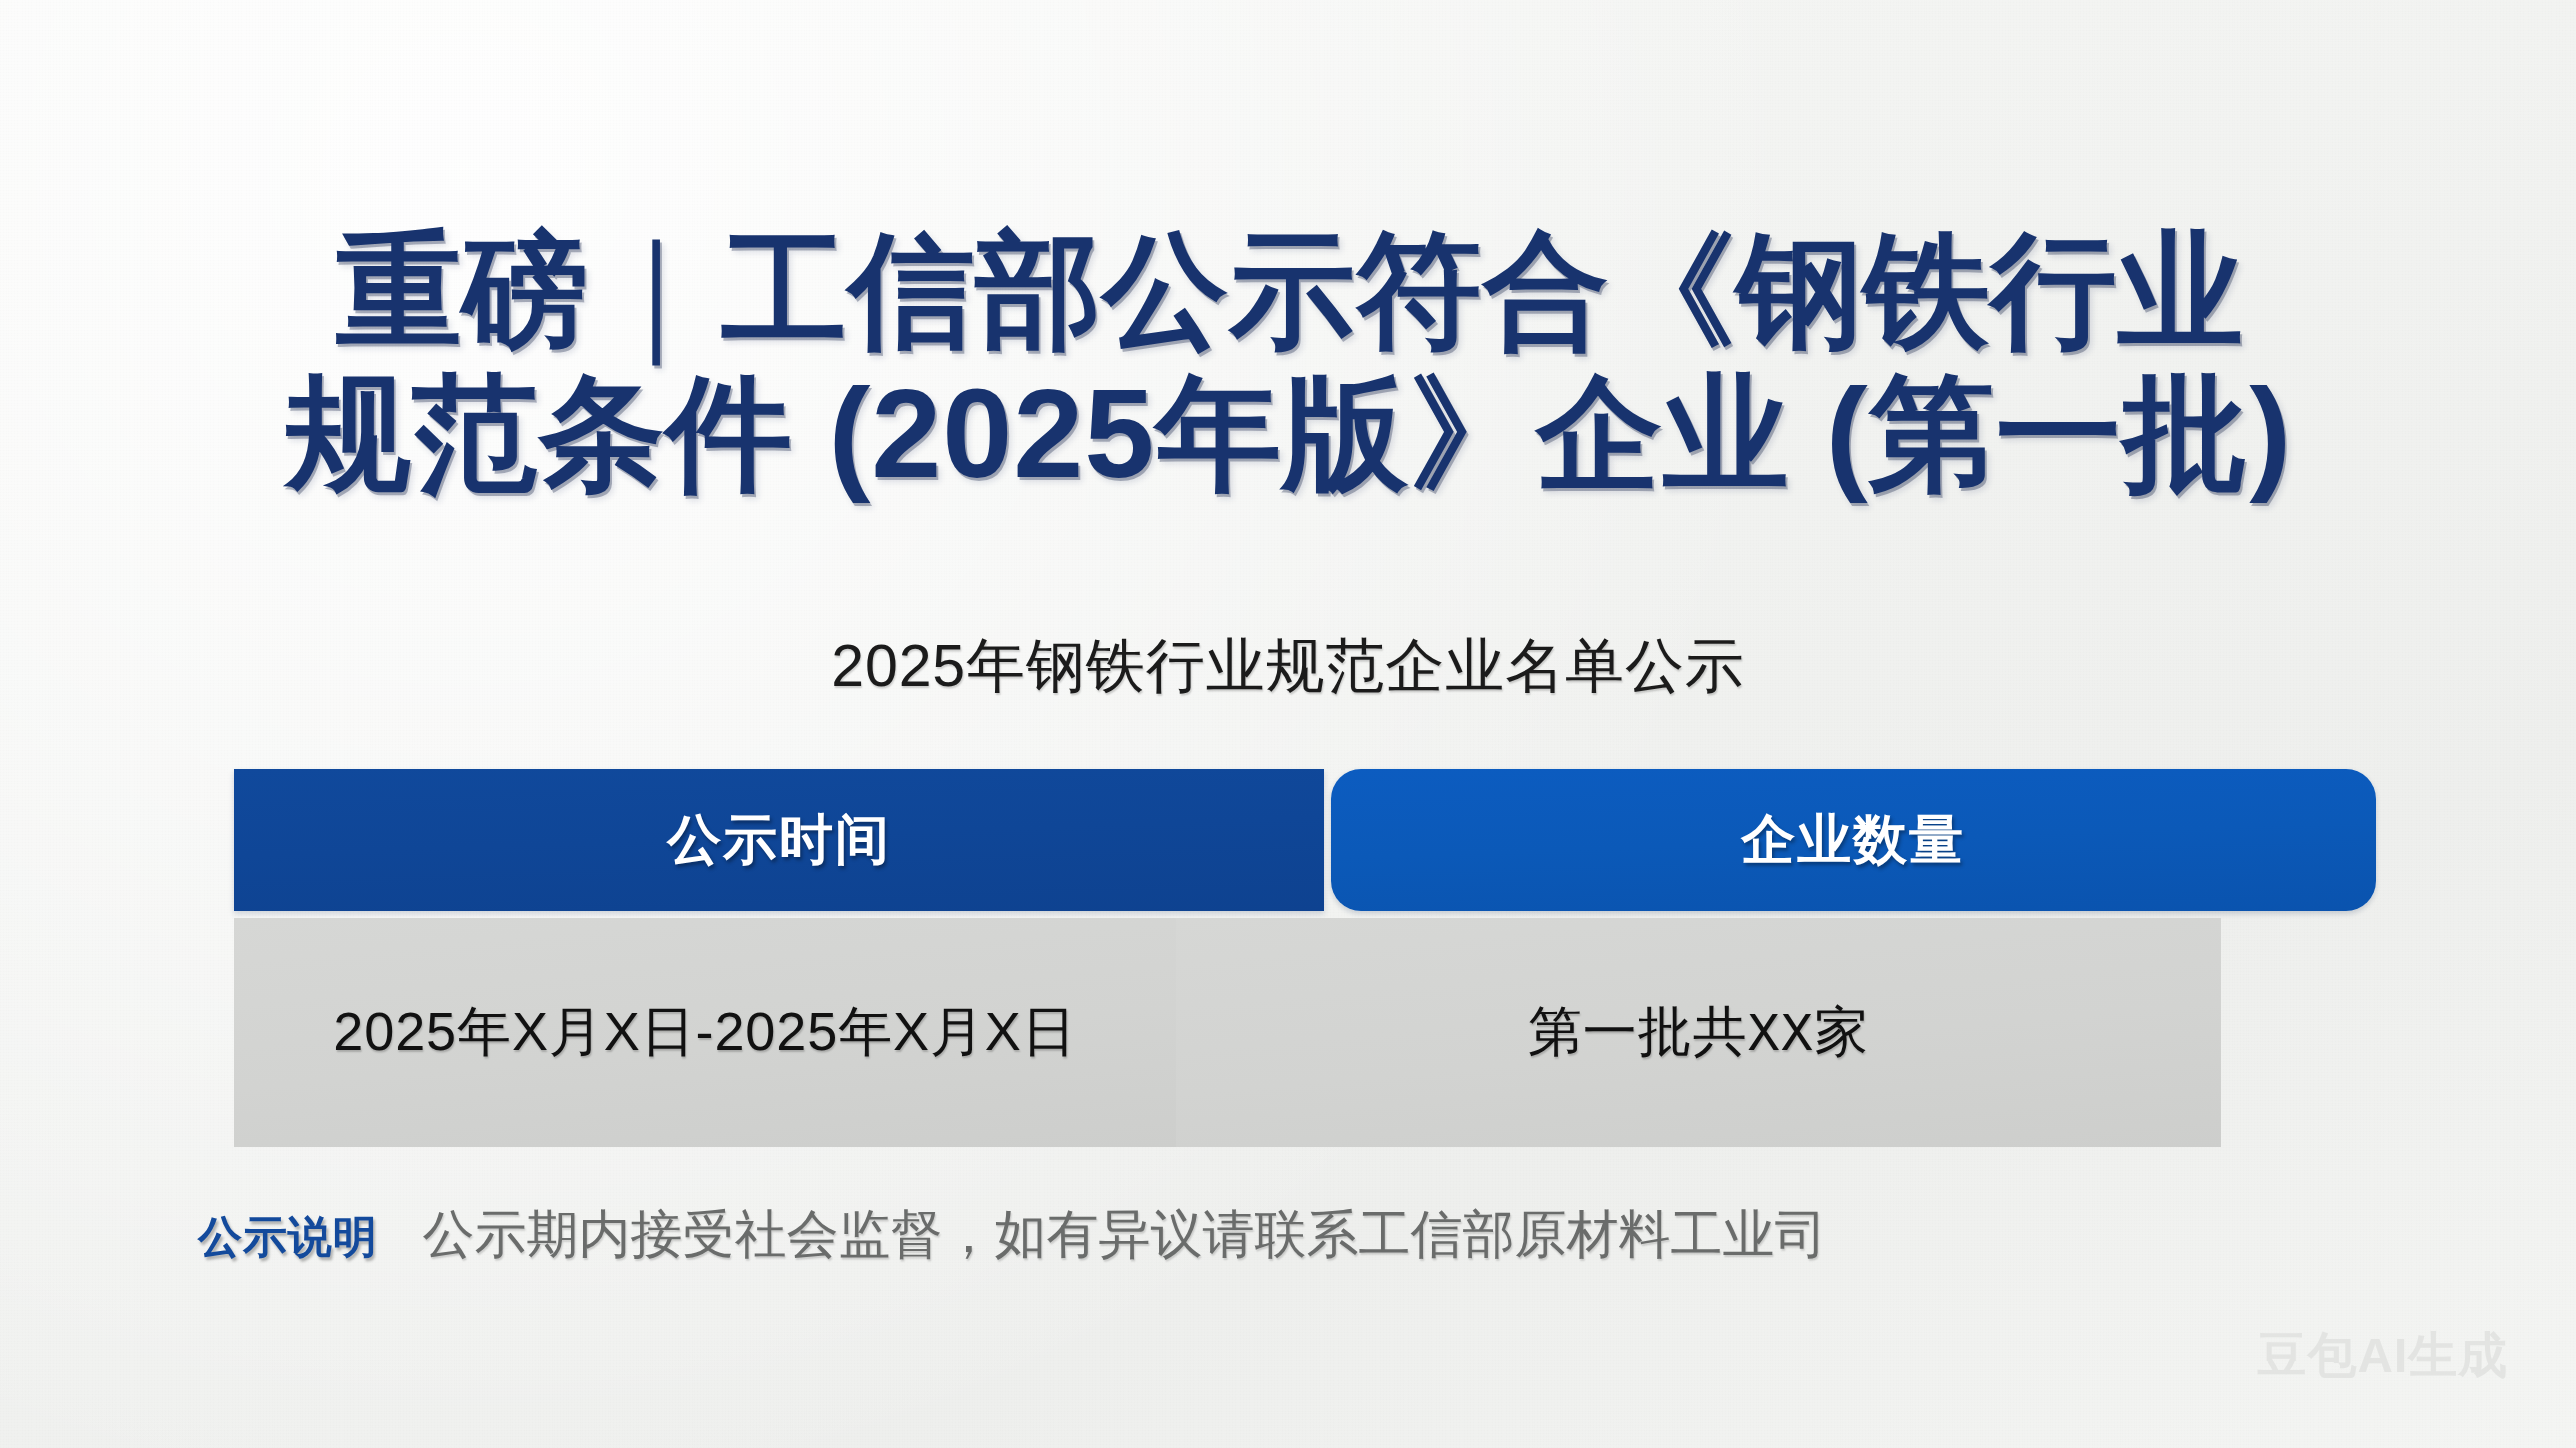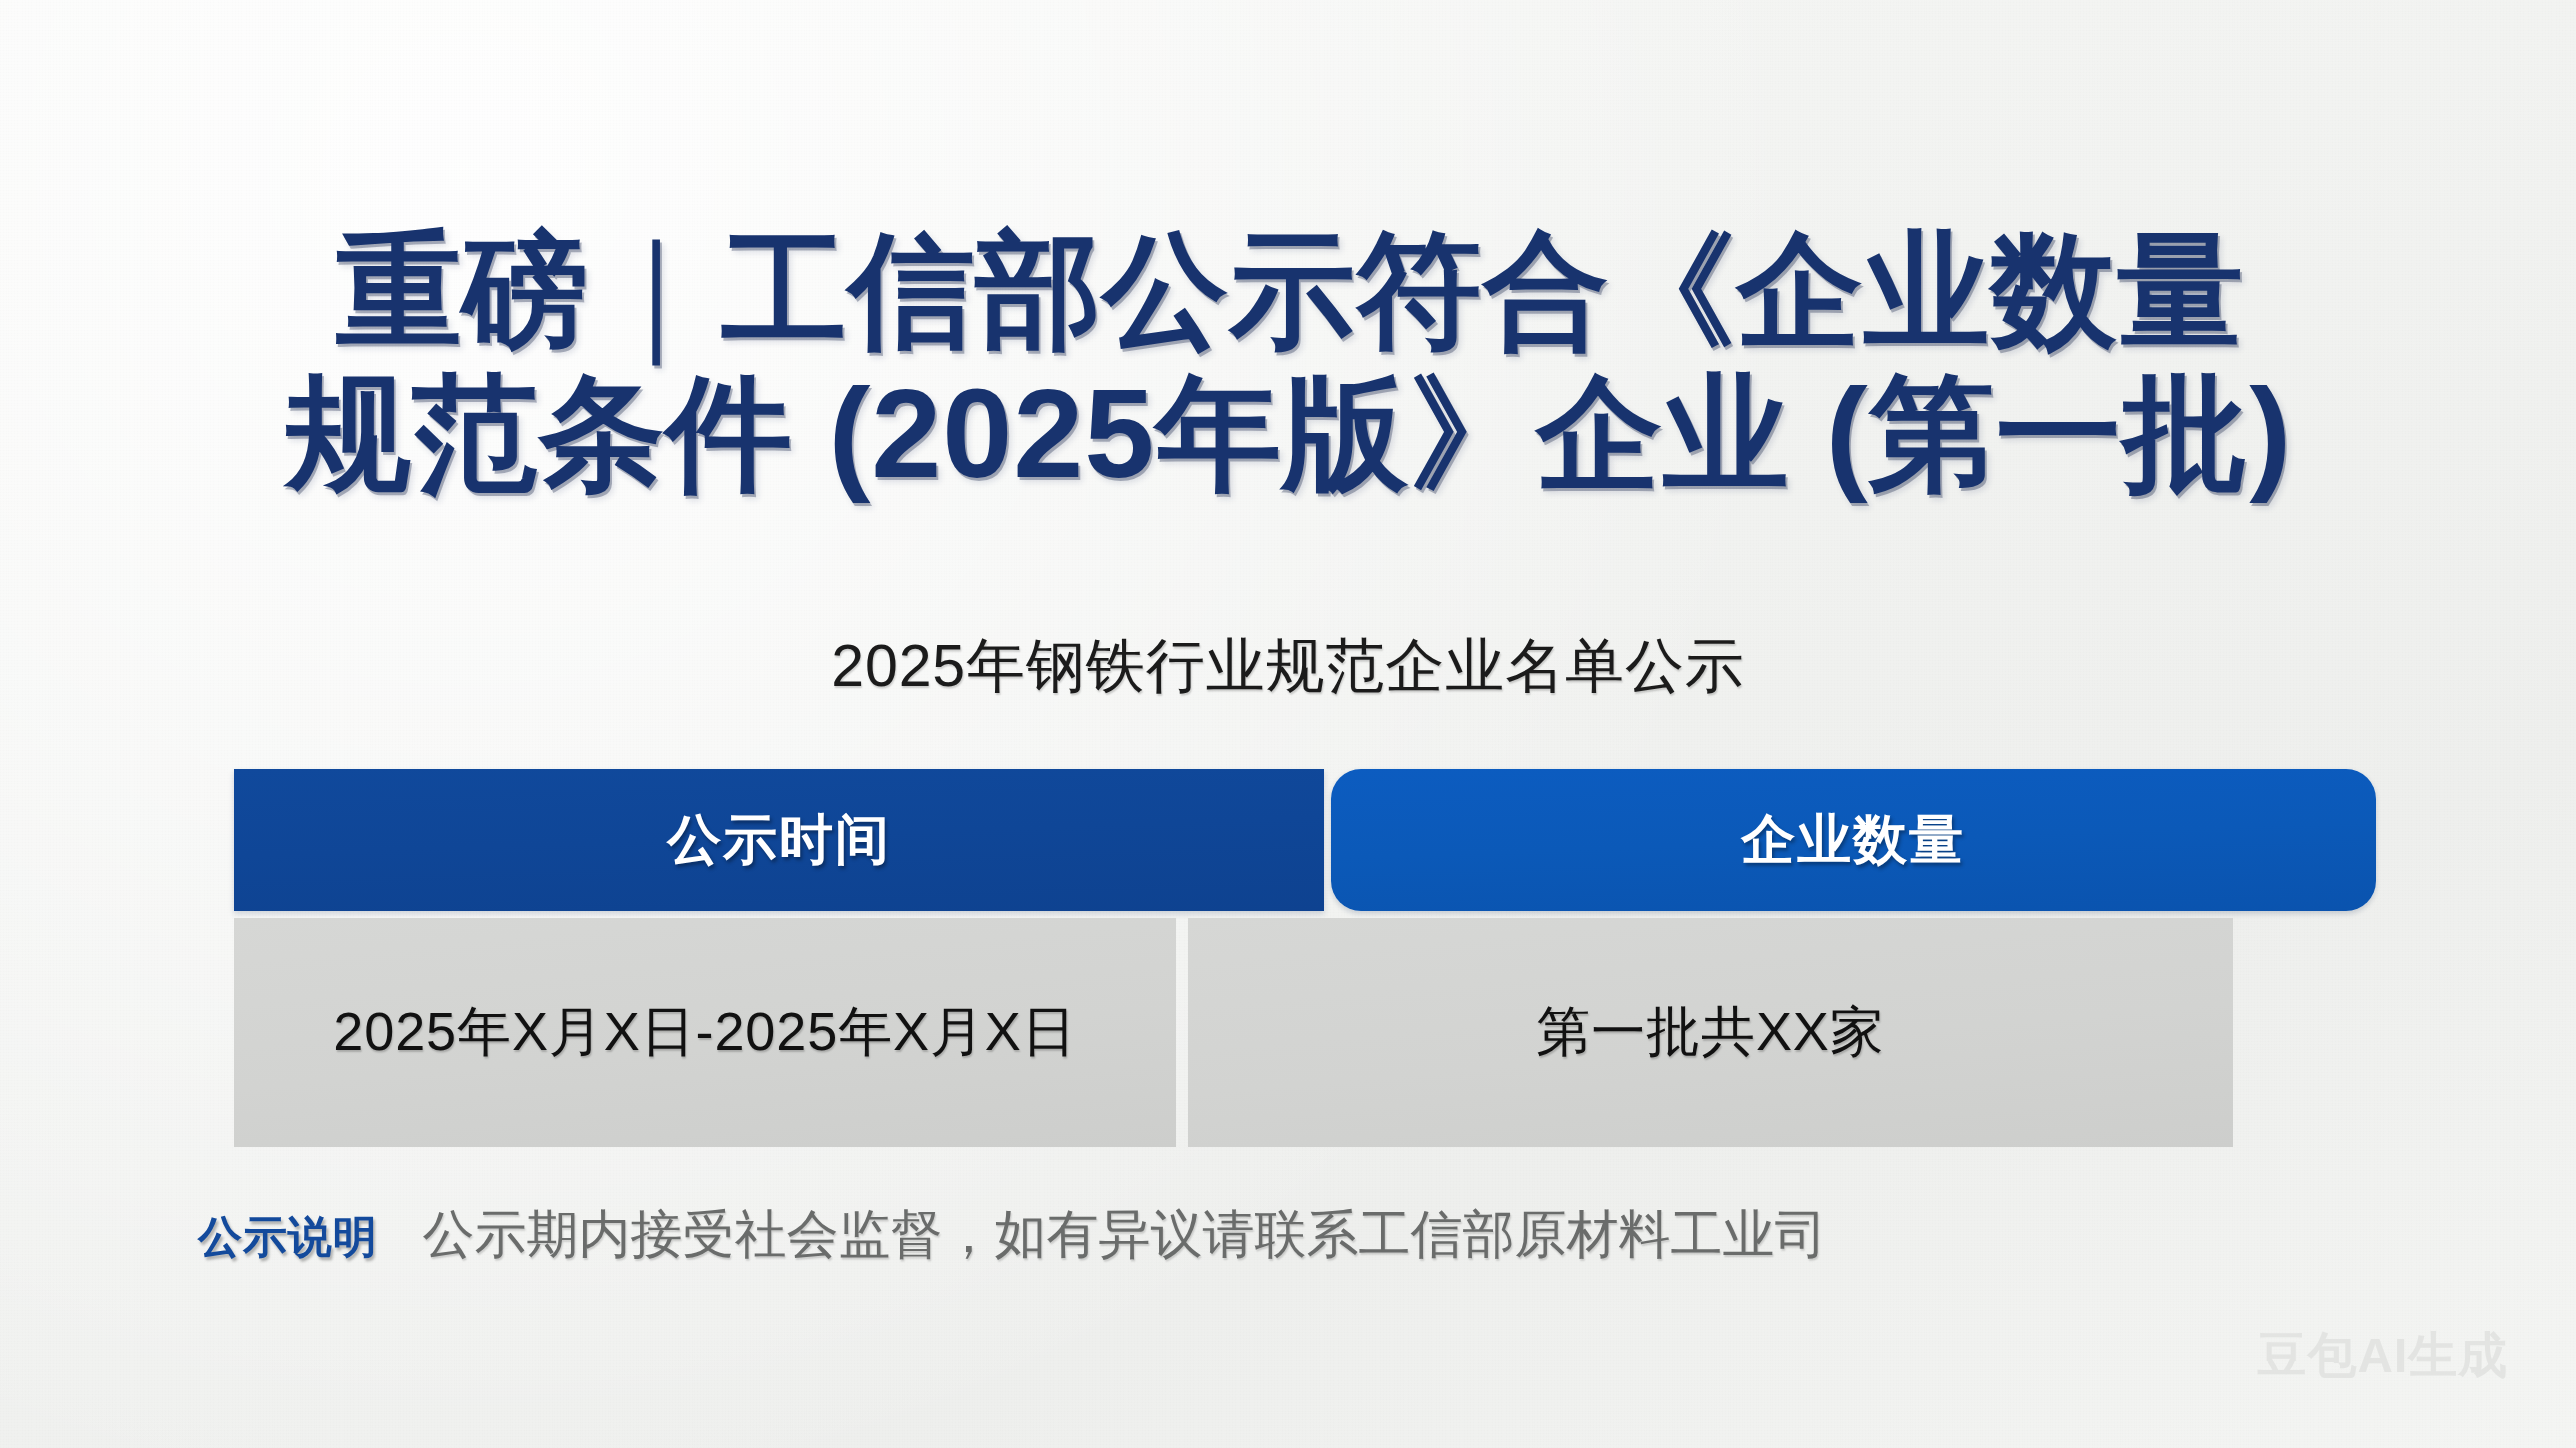--- a/index.html
+++ b/index.html
@@ -121,21 +121,21 @@
     align-items: center;
     justify-content: center;
     color: #111111;
     font-size: 54px;
     letter-spacing: 0.9px;
     white-space: nowrap;
     background: linear-gradient(175deg, #d6d7d5 0%, #d2d3d1 55%, #cdcecc 100%);
     text-shadow: 0.9px 1.9px 1.9px rgba(0,0,0,0.20);
   }
   .td-time  { width: 942px; }
-  .td-count { width: 1045px; margin-left: 12px; }
+  .td-count { width: 1045px; margin-left: 0; font-family: Liberation Mono, monospace; }
 
   
   .note {
     position: absolute;
     left: 198px;
     top: 1200px;
     display: flex;
     align-items: baseline;
     white-space: nowrap;
   }
@@ -169,21 +169,21 @@
 </style>
 </head>
 <body>
 
 <div id="poster">
 
   <div id="grain"></div>
 
   <div class="title-block">
     <div class="title-line title-line-1">
-      <span>重磅</span><span class="bar-sep">｜</span><span>工信部公示符合《企业数量</span>
+      <span>重磅</span><span class="bar-sep">｜</span><span>工信部公示符合《钢铁行业</span>
     </div>
     <div class="title-line title-line-2">规范条件 (2025年版》企业 (第一批)</div>
   </div>
 
   <div class="subtitle">2025年钢铁行业规范企业名单公示</div>
 
   <div class="table">
     <div class="trow">
       <div class="th th-time">公示时间</div>
       <div class="th th-count">企业数量</div>

